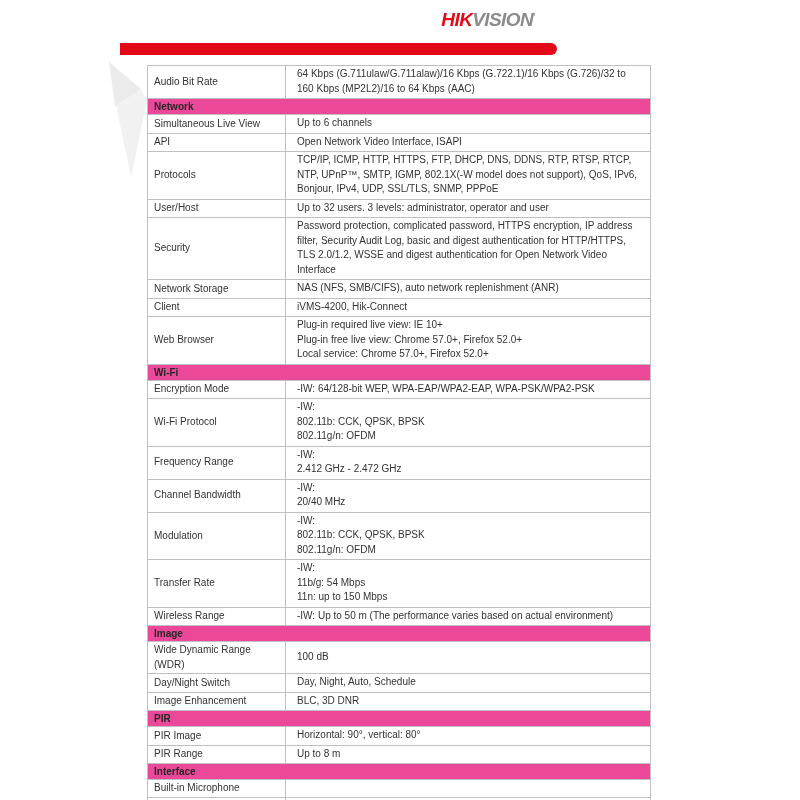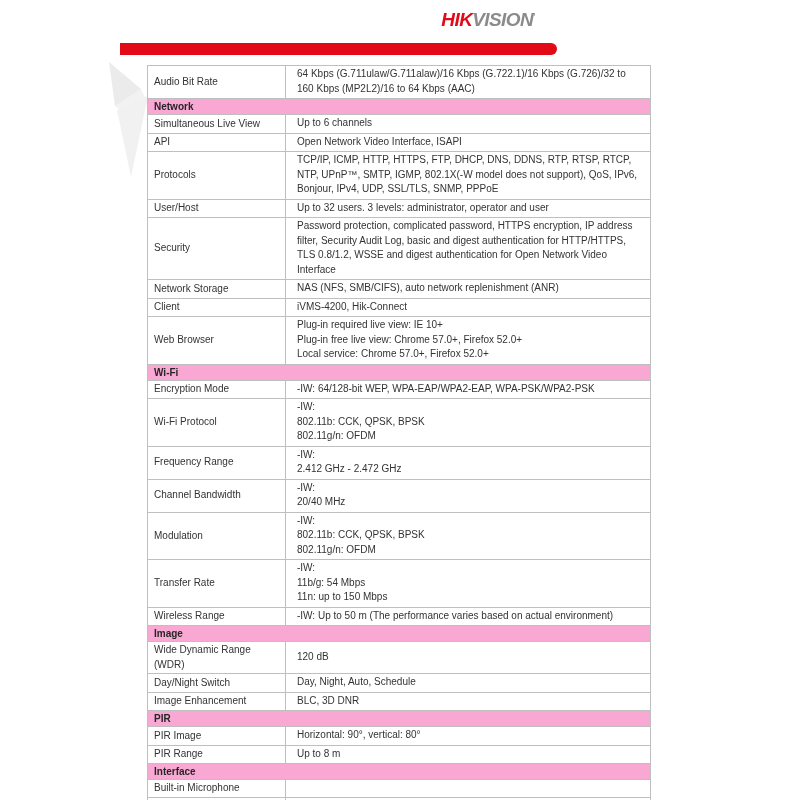--- a/index.html
+++ b/index.html
@@ -16,21 +16,21 @@
           background:#e20a16;border-radius:0 6px 6px 0;}
 
   
   #watermark{position:absolute;left:95px;top:52px;z-index:0;}
 
   
   #spec-table{position:absolute;left:147px;top:65px;width:502px;z-index:1;
               border:1px solid #bfbfbf;background:#fff;font-size:10px;line-height:14.5px;}
   .trow{display:flex;border-bottom:1px solid #bfbfbf;}
   .trow:last-child{border-bottom:none;}
-  .trow.section{background:#f9a8d4;}
+  .trow.section{background:#ec4899;}
   .section-label{font-weight:bold;color:#262626;padding:0 6px;line-height:15px;height:15px;}
   .cell{display:flex;align-items:center;color:#333;}
   .cell.label{width:138px;box-sizing:border-box;padding:1px 4px 1px 6px;
               border-right:1px solid #bfbfbf;flex-shrink:0;}
   .cell.value{flex:1;padding:1px 6px 2px 11px;white-space:pre-line;}
 </style>
 </head>
 <body>
 
 <div id="page">
@@ -66,21 +66,21 @@
       <div class="trow">
         <div class="cell label">Protocols</div>
         <div class="cell value">TCP/IP, ICMP, HTTP, HTTPS, FTP, DHCP, DNS, DDNS, RTP, RTSP, RTCP, NTP, UPnP™, SMTP, IGMP, 802.1X(-W model does not support), QoS, IPv6, Bonjour, IPv4, UDP, SSL/TLS, SNMP, PPPoE</div>
       </div>
       <div class="trow">
         <div class="cell label">User/Host</div>
         <div class="cell value">Up to 32 users. 3 levels: administrator, operator and user</div>
       </div>
       <div class="trow">
         <div class="cell label">Security</div>
-        <div class="cell value">Password protection, complicated password, HTTPS encryption, IP address filter, Security Audit Log, basic and digest authentication for HTTP/HTTPS, TLS 0.8/1.2, WSSE and digest authentication for Open Network Video Interface</div>
+        <div class="cell value">Password protection, complicated password, HTTPS encryption, IP address filter, Security Audit Log, basic and digest authentication for HTTP/HTTPS, TLS 2.0/1.2, WSSE and digest authentication for Open Network Video Interface</div>
       </div>
       <div class="trow">
         <div class="cell label">Network Storage</div>
         <div class="cell value">NAS (NFS, SMB/CIFS), auto network replenishment (ANR)</div>
       </div>
       <div class="trow">
         <div class="cell label">Client</div>
         <div class="cell value">iVMS-4200, Hik-Connect</div>
       </div>
       <div class="trow">
@@ -126,21 +126,21 @@
       </div>
       <div class="trow">
         <div class="cell label">Wireless Range</div>
         <div class="cell value">-IW: Up to 50 m (The performance varies based on actual environment)</div>
       </div>
       <div class="trow section">
         <div class="section-label">Image</div>
       </div>
       <div class="trow">
         <div class="cell label">Wide Dynamic Range (WDR)</div>
-        <div class="cell value">120 dB</div>
+        <div class="cell value">100 dB</div>
       </div>
       <div class="trow">
         <div class="cell label">Day/Night Switch</div>
         <div class="cell value">Day, Night, Auto, Schedule</div>
       </div>
       <div class="trow">
         <div class="cell label">Image Enhancement</div>
         <div class="cell value">BLC, 3D DNR</div>
       </div>
       <div class="trow section">

